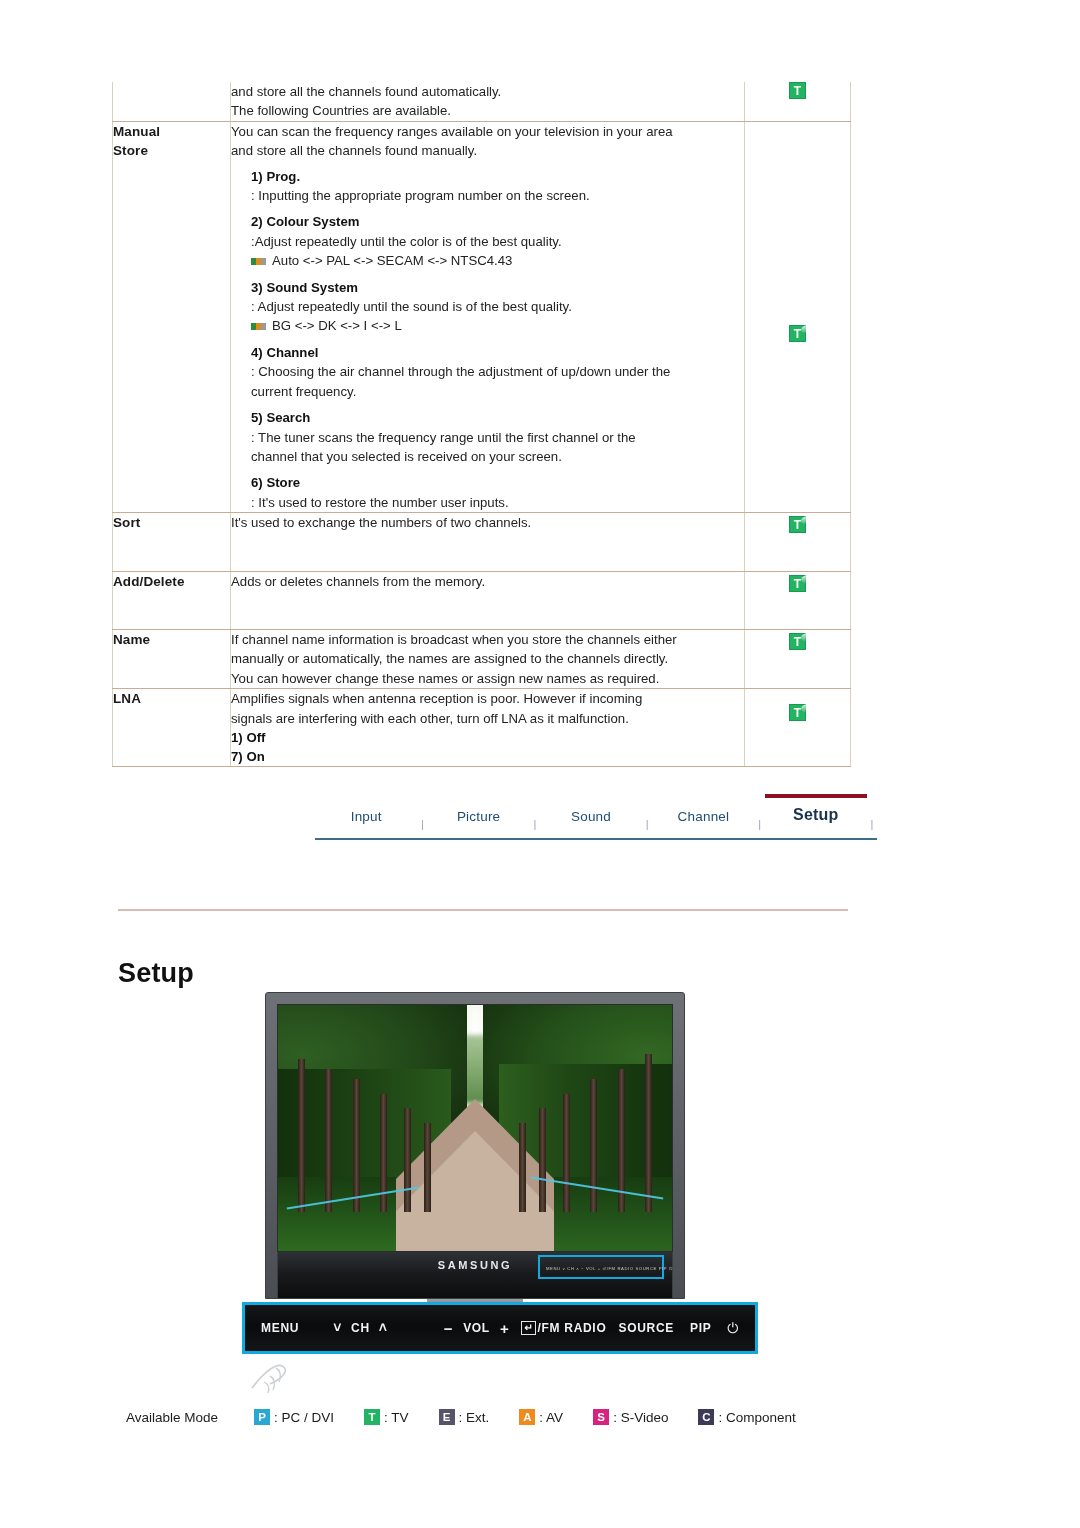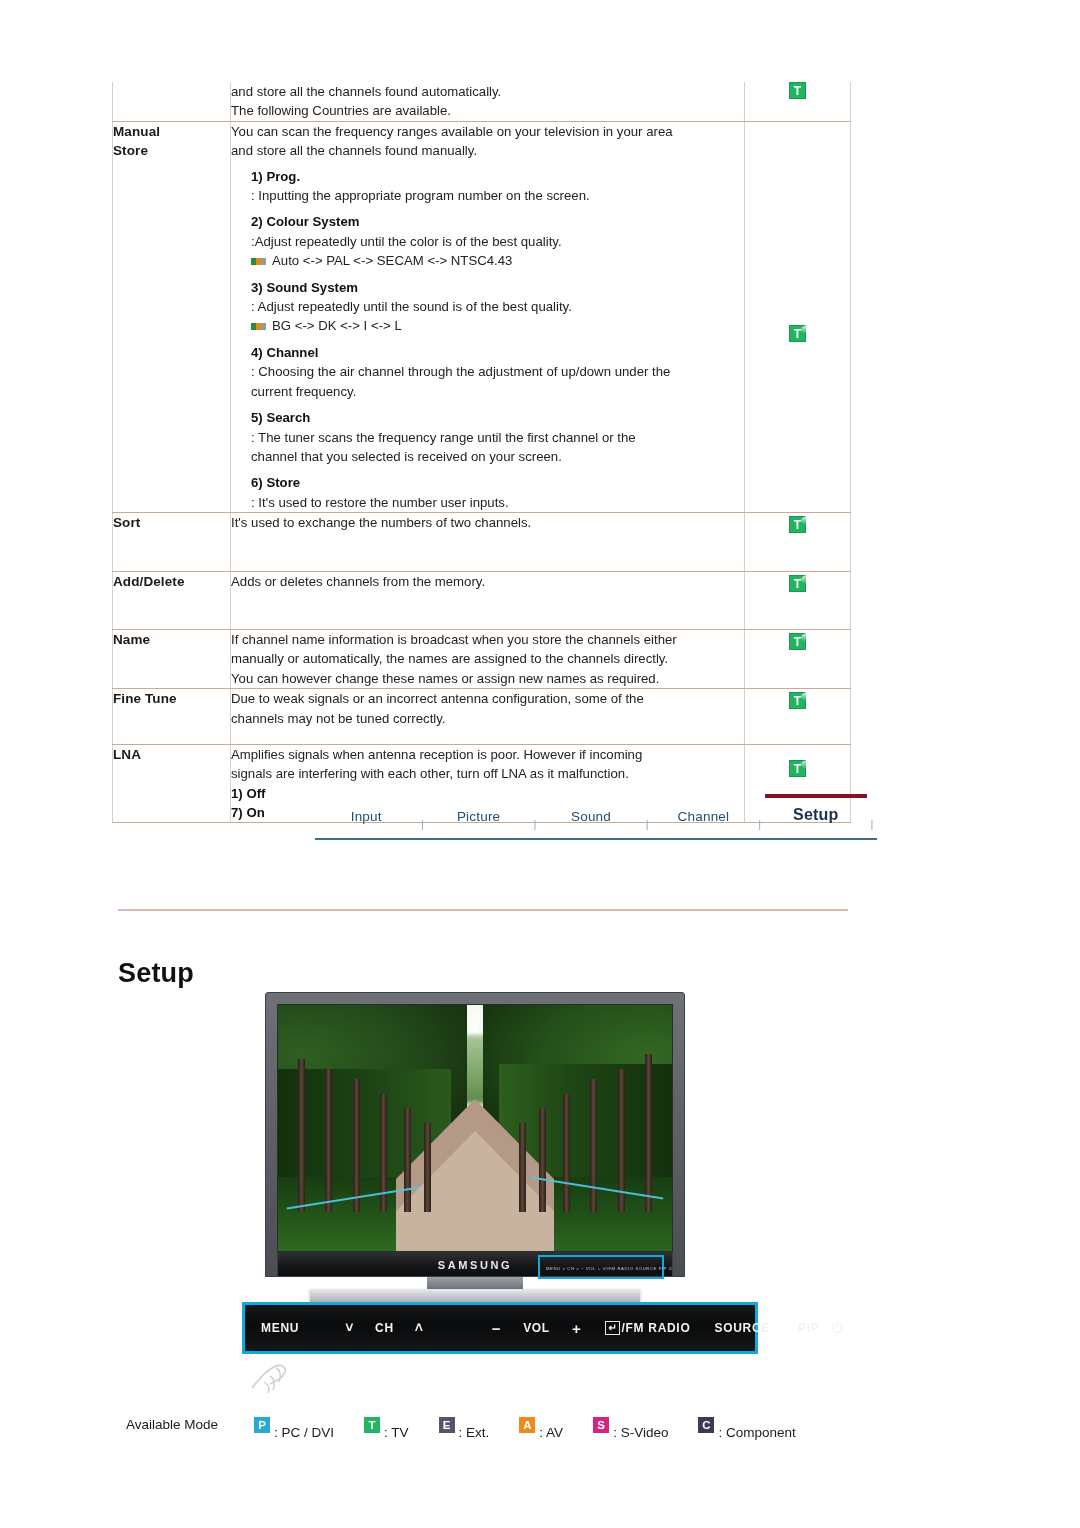--- a/index.html
+++ b/index.html
@@ -269,21 +269,21 @@
   }
   .grass-r {
     position:absolute; right:0; bottom:0; width:30%; height:30%;
     background: linear-gradient(0deg,#2b6420,#173d11);
   }
   .rope {
     position:absolute; height:2px; background:#4fc8e6; opacity:.92;
   }
   .mon-chin {
     background: linear-gradient(180deg,#2f3235 0%, #17191b 50%, #0c0d0e 100%);
-    height: 24px;
+    height: 46px;
     position: relative;
     border-left:1px solid #3b3e42; border-right:1px solid #3b3e42;
   }
   .samsung-logo {
     position:absolute; left:50%; top:7px; transform:translateX(-50%);
     color:#e9e9e9; font-size:11px; font-weight:bold; letter-spacing:2.6px;
     font-family:"Liberation Sans", sans-serif;
   }
   .ctrl-hilite {
     position:absolute; right:8px; top:3px;
@@ -308,21 +308,21 @@
   
   .ctrl-bar {
     position: absolute;
     left: 242px; top: 1302px;
     width: 516px; height: 52px;
     background: linear-gradient(180deg,#141618 0%, #0a0b0c 45%, #131517 100%);
     border: 3px solid #12a8e0;
     display:flex; align-items:center;
   }
   .ctrl-items {
-    display:flex; align-items:center; gap:12px;
+    display:flex; align-items:center; gap:0;
     width:100%; padding: 0 16px;
     color:#f2f2f2;
     font-size: 12px; font-weight: bold;
     letter-spacing: .7px;
     font-family:"Liberation Sans", sans-serif;
   }
   .ci { white-space:nowrap; }
   .ci.menu   { margin-right: 34px; }
   .ci.chdn   { margin-right: 9px; font-size: 14px; }
   .ci.ch     { margin-right: 9px; }
@@ -357,21 +357,21 @@
   }
   .legend-title { margin-right: 36px; }
   .legend-item { display:flex; align-items:center; margin-right: 30px; }
   .legend-item:last-child { margin-right: 0; }
   .lg-badge {
     width: 16px; height: 16px; line-height: 16px;
     text-align:center; color:#fff; font-weight:bold; font-size: 11.5px;
     margin-right: 4px; display:inline-block;
     font-family:"Liberation Sans", sans-serif;
   }
-  .lg-text { font-size: 13.5px; margin-top: 16px; }
+  .lg-text { font-size: 13.5px; }
 </style>
 </head>
 <body>
 
 <div class="page">
 
   <table class="spec-table">
     <colgroup>
       <col class="col-label">
         <col class="col-desc">
@@ -458,32 +458,20 @@
         <div>If channel name information is broadcast when you store the channels either</div>
         <div>manually or automatically, the names are assigned to the channels directly.</div>
         <div>You can however change these names or assign new names as required.</div>
       </td>
       <td class="cell-icon">
         <span class="blue-orb"></span>
         <span class="t-badge">T</span>
       </td>
     </tr>
 
-    <tr>
-      <td class="cell-label">Fine Tune</td>
-      <td class="cell-desc">
-        <div>Due to weak signals or an incorrect antenna configuration, some of the</div>
-        <div>channels may not be tuned correctly.</div>
-        <div style="height:16px"></div>
-      </td>
-      <td class="cell-icon">
-        <span class="blue-orb"></span>
-        <span class="t-badge">T</span>
-      </td>
-    </tr>
 
     <tr>
       <td class="cell-label">LNA</td>
       <td class="cell-desc">
         <div>Amplifies signals when antenna reception is poor. However if incoming</div>
         <div>signals are interfering with each other, turn off LNA as it malfunction.</div>
         <div class="opt-line">1) Off</div>
         <div class="opt-line">7) On</div>
       </td>
       <td class="cell-icon">

